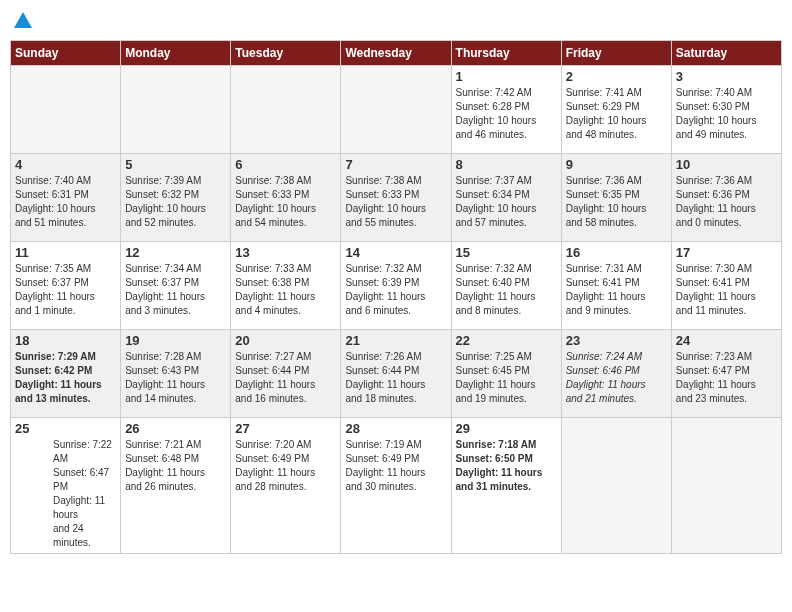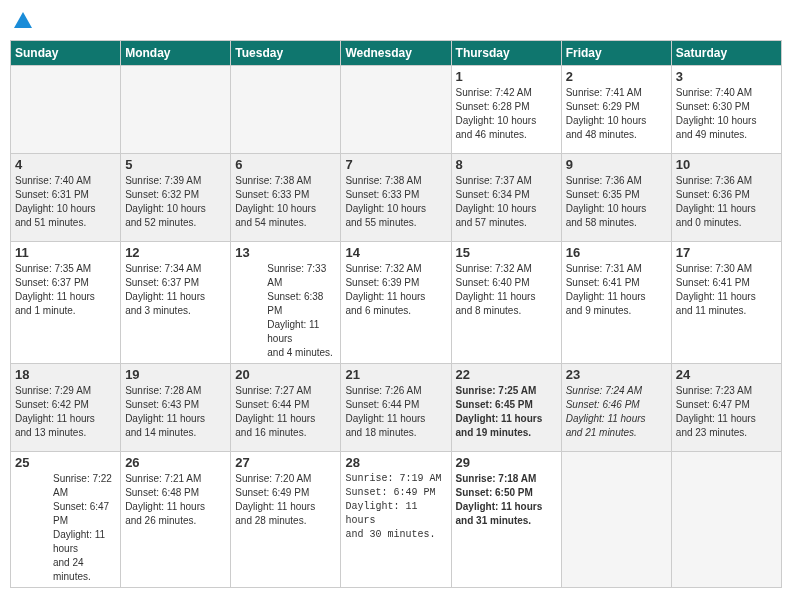--- a/index.html
+++ b/index.html
@@ -36,21 +36,21 @@
     .calendar-subtitle {
       font-size: 16px;
       color: #555;
     }
     .calendar {
       width: 100%;
       border-collapse: collapse;
       table-layout: fixed;
     }
     .calendar th {
-      background-color: #0f766e;
+      background-color: #7f1d1d;
       color: #fff;
       font-size: 12px;
       padding: 5px 4px;
       text-align: left;
       border: 1px solid #ccc;
     }
     .calendar td {
       border: 1px solid #ccc;
       vertical-align: top;
       padding: 3px 4px;
@@ -200,21 +200,21 @@
         </td>
         <td>
           <span class="day-num">12</span>
           <div class="day-info" style="white-space: pre-line;">Sunrise: 7:34 AM
 Sunset: 6:37 PM
 Daylight: 11 hours
 and 3 minutes.</div>
         </td>
         <td>
           <span class="day-num">13</span>
-          <div class="day-info" style="white-space: pre-line; margin-left: 32px;">Sunrise: 7:33 AM
+          <div class="day-info" style="white-space: pre-line;">Sunrise: 7:33 AM
 Sunset: 6:38 PM
 Daylight: 11 hours
 and 4 minutes.</div>
         </td>
         <td>
           <span class="day-num">14</span>
           <div class="day-info" style="white-space: pre-line;">Sunrise: 7:32 AM
 Sunset: 6:39 PM
 Daylight: 11 hours
 and 6 minutes.</div>
@@ -237,21 +237,21 @@
           <span class="day-num">17</span>
           <div class="day-info" style="white-space: pre-line;">Sunrise: 7:30 AM
 Sunset: 6:41 PM
 Daylight: 11 hours
 and 11 minutes.</div>
         </td>
       </tr>
       <tr class="row-alt">
         <td>
           <span class="day-num">18</span>
-          <div class="day-info" style="white-space: pre-line;">Sunrise: 7:29 AM
+          <div class="day-info" style="white-space: pre-line; font-weight: bold;">Sunrise: 7:29 AM
 Sunset: 6:42 PM
 Daylight: 11 hours
 and 13 minutes.</div>
         </td>
         <td>
           <span class="day-num">19</span>
           <div class="day-info" style="white-space: pre-line;">Sunrise: 7:28 AM
 Sunset: 6:43 PM
 Daylight: 11 hours
 and 14 minutes.</div>
@@ -265,21 +265,21 @@
         </td>
         <td>
           <span class="day-num">21</span>
           <div class="day-info" style="white-space: pre-line;">Sunrise: 7:26 AM
 Sunset: 6:44 PM
 Daylight: 11 hours
 and 18 minutes.</div>
         </td>
         <td>
           <span class="day-num">22</span>
-          <div class="day-info" style="white-space: pre-line; font-weight: bold;">Sunrise: 7:25 AM
+          <div class="day-info" style="white-space: pre-line;">Sunrise: 7:25 AM
 Sunset: 6:45 PM
 Daylight: 11 hours
 and 19 minutes.</div>
         </td>
         <td>
           <span class="day-num">23</span>
           <div class="day-info" style="white-space: pre-line; font-style: italic;">Sunrise: 7:24 AM
 Sunset: 6:46 PM
 Daylight: 11 hours
 and 21 minutes.</div>
@@ -309,21 +309,21 @@
         </td>
         <td>
           <span class="day-num">27</span>
           <div class="day-info" style="white-space: pre-line;">Sunrise: 7:20 AM
 Sunset: 6:49 PM
 Daylight: 11 hours
 and 28 minutes.</div>
         </td>
         <td>
           <span class="day-num">28</span>
-          <div class="day-info" style="white-space: pre-line; font-family: Liberation Mono, monospace;">Sunrise: 7:19 AM
+          <div class="day-info" style="white-space: pre-line;">Sunrise: 7:19 AM
 Sunset: 6:49 PM
 Daylight: 11 hours
 and 30 minutes.</div>
         </td>
         <td>
           <span class="day-num">29</span>
           <div class="day-info" style="white-space: pre-line; font-weight: bold;">Sunrise: 7:18 AM
 Sunset: 6:50 PM
 Daylight: 11 hours
 and 31 minutes.</div>

